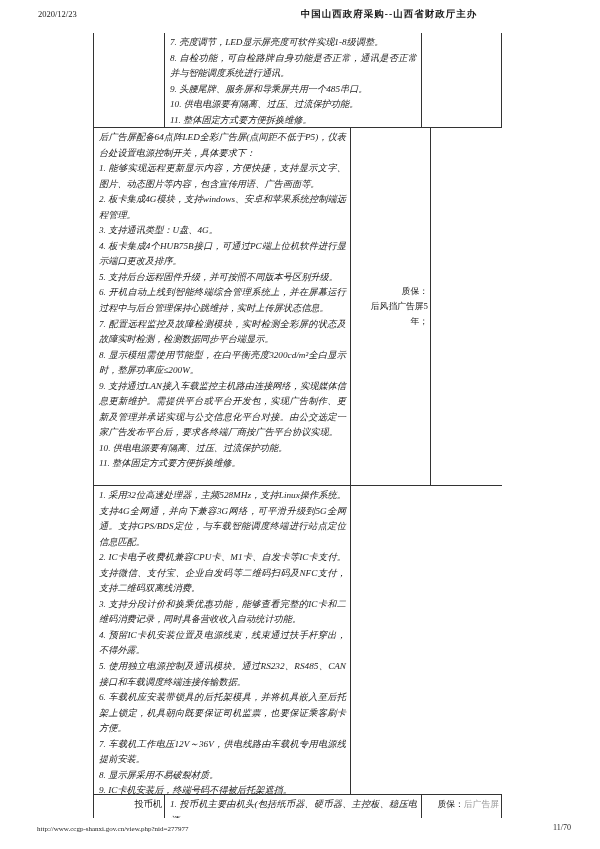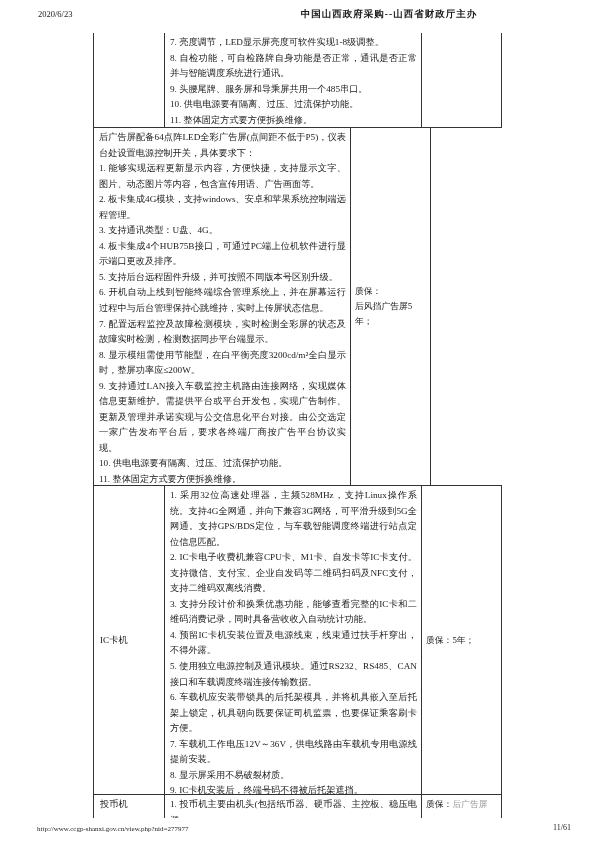--- a/index.html
+++ b/index.html
@@ -30,32 +30,34 @@
   .t-row{display:flex;box-sizing:border-box;overflow:hidden;}
   .t-row + .t-row{border-top:1px solid #333;}
   .row1{height:94px;}
   .row2{height:358px;}
   .row3{height:309px;}
   .row4{height:24px;}
   .cell{
     box-sizing:border-box;
     border-right:1px solid #333;
     overflow:hidden;
+    text-align:right;
   }
   .label-cell{
     width:71px;flex:0 0 71px;
     padding:2px 2px 2px 6px;
     font-size:9.2px;line-height:14px;
   }
   .content-cell{
     width:257px;flex:0 0 257px;
     padding:2px 4px 2px 5px;
     font-size:9.2px;line-height:15.55px;
     white-space:pre-line;
     text-align:justify;
+    font-style:italic;
   }
   .warranty-cell{
     width:80px;flex:0 0 80px;
     padding:2px 2px 2px 4px;
     font-size:8.8px;line-height:15px;
     white-space:pre-line;
   }
   .vcenter{display:flex;flex-direction:column;justify-content:center;}
   .muted{color:#9a9a9a;}
   
@@ -68,21 +70,21 @@
     position:absolute;right:29px;top:823px;
     font-size:8px;color:#222;white-space:nowrap;
   }
 </style>
 </head>
 <body>
 
 <div class="page">
 
   <div>
-    <span class="hdr-date">2020/6/23</span>
+    <span class="hdr-date">2020/12/23</span>
     <span class="hdr-title">中国山西政府采购--山西省财政厅主办</span>
   </div>
 
   <div class="spec-table">
 
     <div class="t-row row1">
       <div class="cell label-cell"></div>
       <div class="cell content-cell">7. 亮度调节，LED显示屏亮度可软件实现1-8级调整。
 8. 自检功能，可自检路牌自身功能是否正常，通讯是否正常并与智能调度系统进行通讯。
 9. 头腰尾牌、服务屏和导乘屏共用一个485串口。
@@ -102,40 +104,38 @@
 7. 配置远程监控及故障检测模块，实时检测全彩屏的状态及故障实时检测，检测数据同步平台端显示。
 8. 显示模组需使用节能型，在白平衡亮度3200cd/m²全白显示时，整屏功率应≤200W。
 9. 支持通过LAN接入车载监控主机路由连接网络，实现媒体信息更新维护。需提供平台或平台开发包，实现广告制作、更新及管理并承诺实现与公交信息化平台对接。由公交选定一家广告发布平台后，要求各终端厂商按广告平台协议实现。
 10. 供电电源要有隔离、过压、过流保护功能。
 11. 整体固定方式要方便拆换维修。</div>
       <div class="cell warranty-cell vcenter">质保：
 后风挡广告屏5年；</div>
     </div>
 
     <div class="t-row row3">
-      <div class="cell label-cell vcenter">IC卡机</div>
       <div class="cell content-cell">1. 采用32位高速处理器，主频528MHz，支持Linux操作系统。支持4G全网通，并向下兼容3G网络，可平滑升级到5G全网通。支持GPS/BDS定位，与车载智能调度终端进行站点定位信息匹配。
 2. IC卡电子收费机兼容CPU卡、M1卡、自发卡等IC卡支付。支持微信、支付宝、企业自发码等二维码扫码及NFC支付，支持二维码双离线消费。
 3. 支持分段计价和换乘优惠功能，能够查看完整的IC卡和二维码消费记录，同时具备营收收入自动统计功能。
 4. 预留IC卡机安装位置及电源线束，线束通过扶手杆穿出，不得外露。
 5. 使用独立电源控制及通讯模块。通过RS232、RS485、CAN接口和车载调度终端连接传输数据。
 6. 车载机应安装带锁具的后托架模具，并将机具嵌入至后托架上锁定，机具朝向既要保证司机监票，也要保证乘客刷卡方便。
 7. 车载机工作电压12V～36V，供电线路由车载机专用电源线提前安装。
 8. 显示屏采用不易破裂材质。
 9. IC卡机安装后，终端号码不得被后托架遮挡。
 10. 仪表台处安装独立IC卡机电源开关。</div>
-      <div class="cell warranty-cell vcenter">质保：5年；</div>
     </div>
 
     <div class="t-row row4">
       <div class="cell label-cell">投币机</div>
       <div class="cell content-cell">1. 投币机主要由机头(包括纸币器、硬币器、主控板、稳压电源</div>
       <div class="cell warranty-cell"><span>质保：</span><span class="muted">后广告屏</span></div>
     </div>
 
   </div>
 
   <div>
     <span class="ftr-url">http://www.ccgp-shanxi.gov.cn/view.php?nid=277977</span>
-    <span class="ftr-page">11/61</span>
+    <span class="ftr-page">11/70</span>
   </div>
 
 </div>
 
 </body></html>

